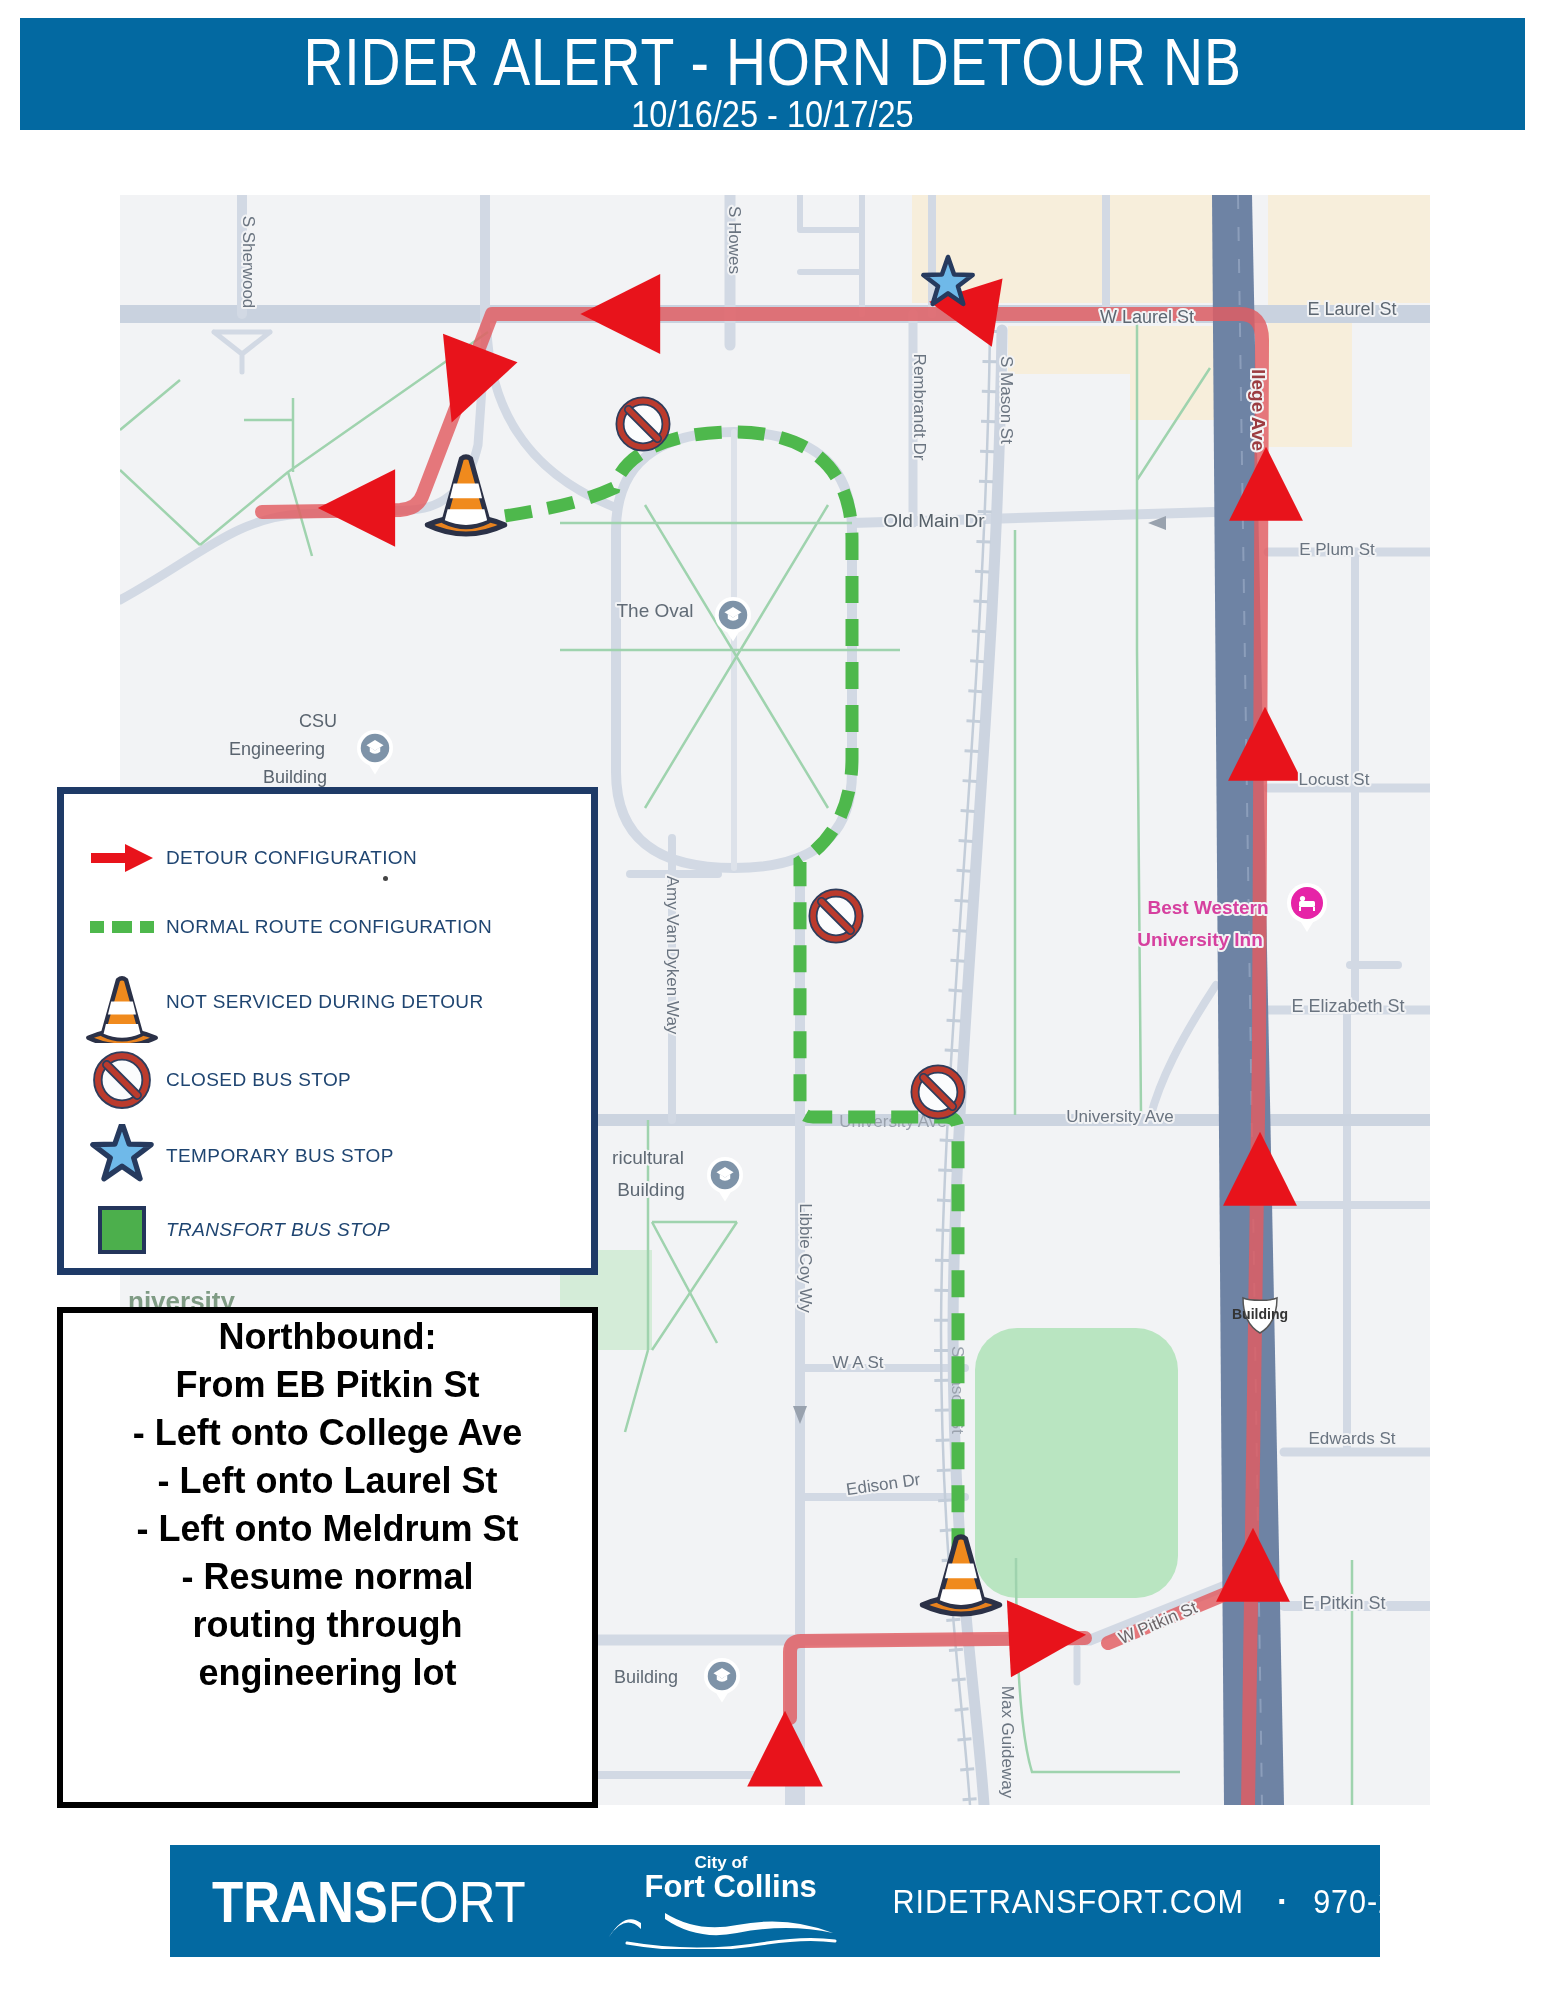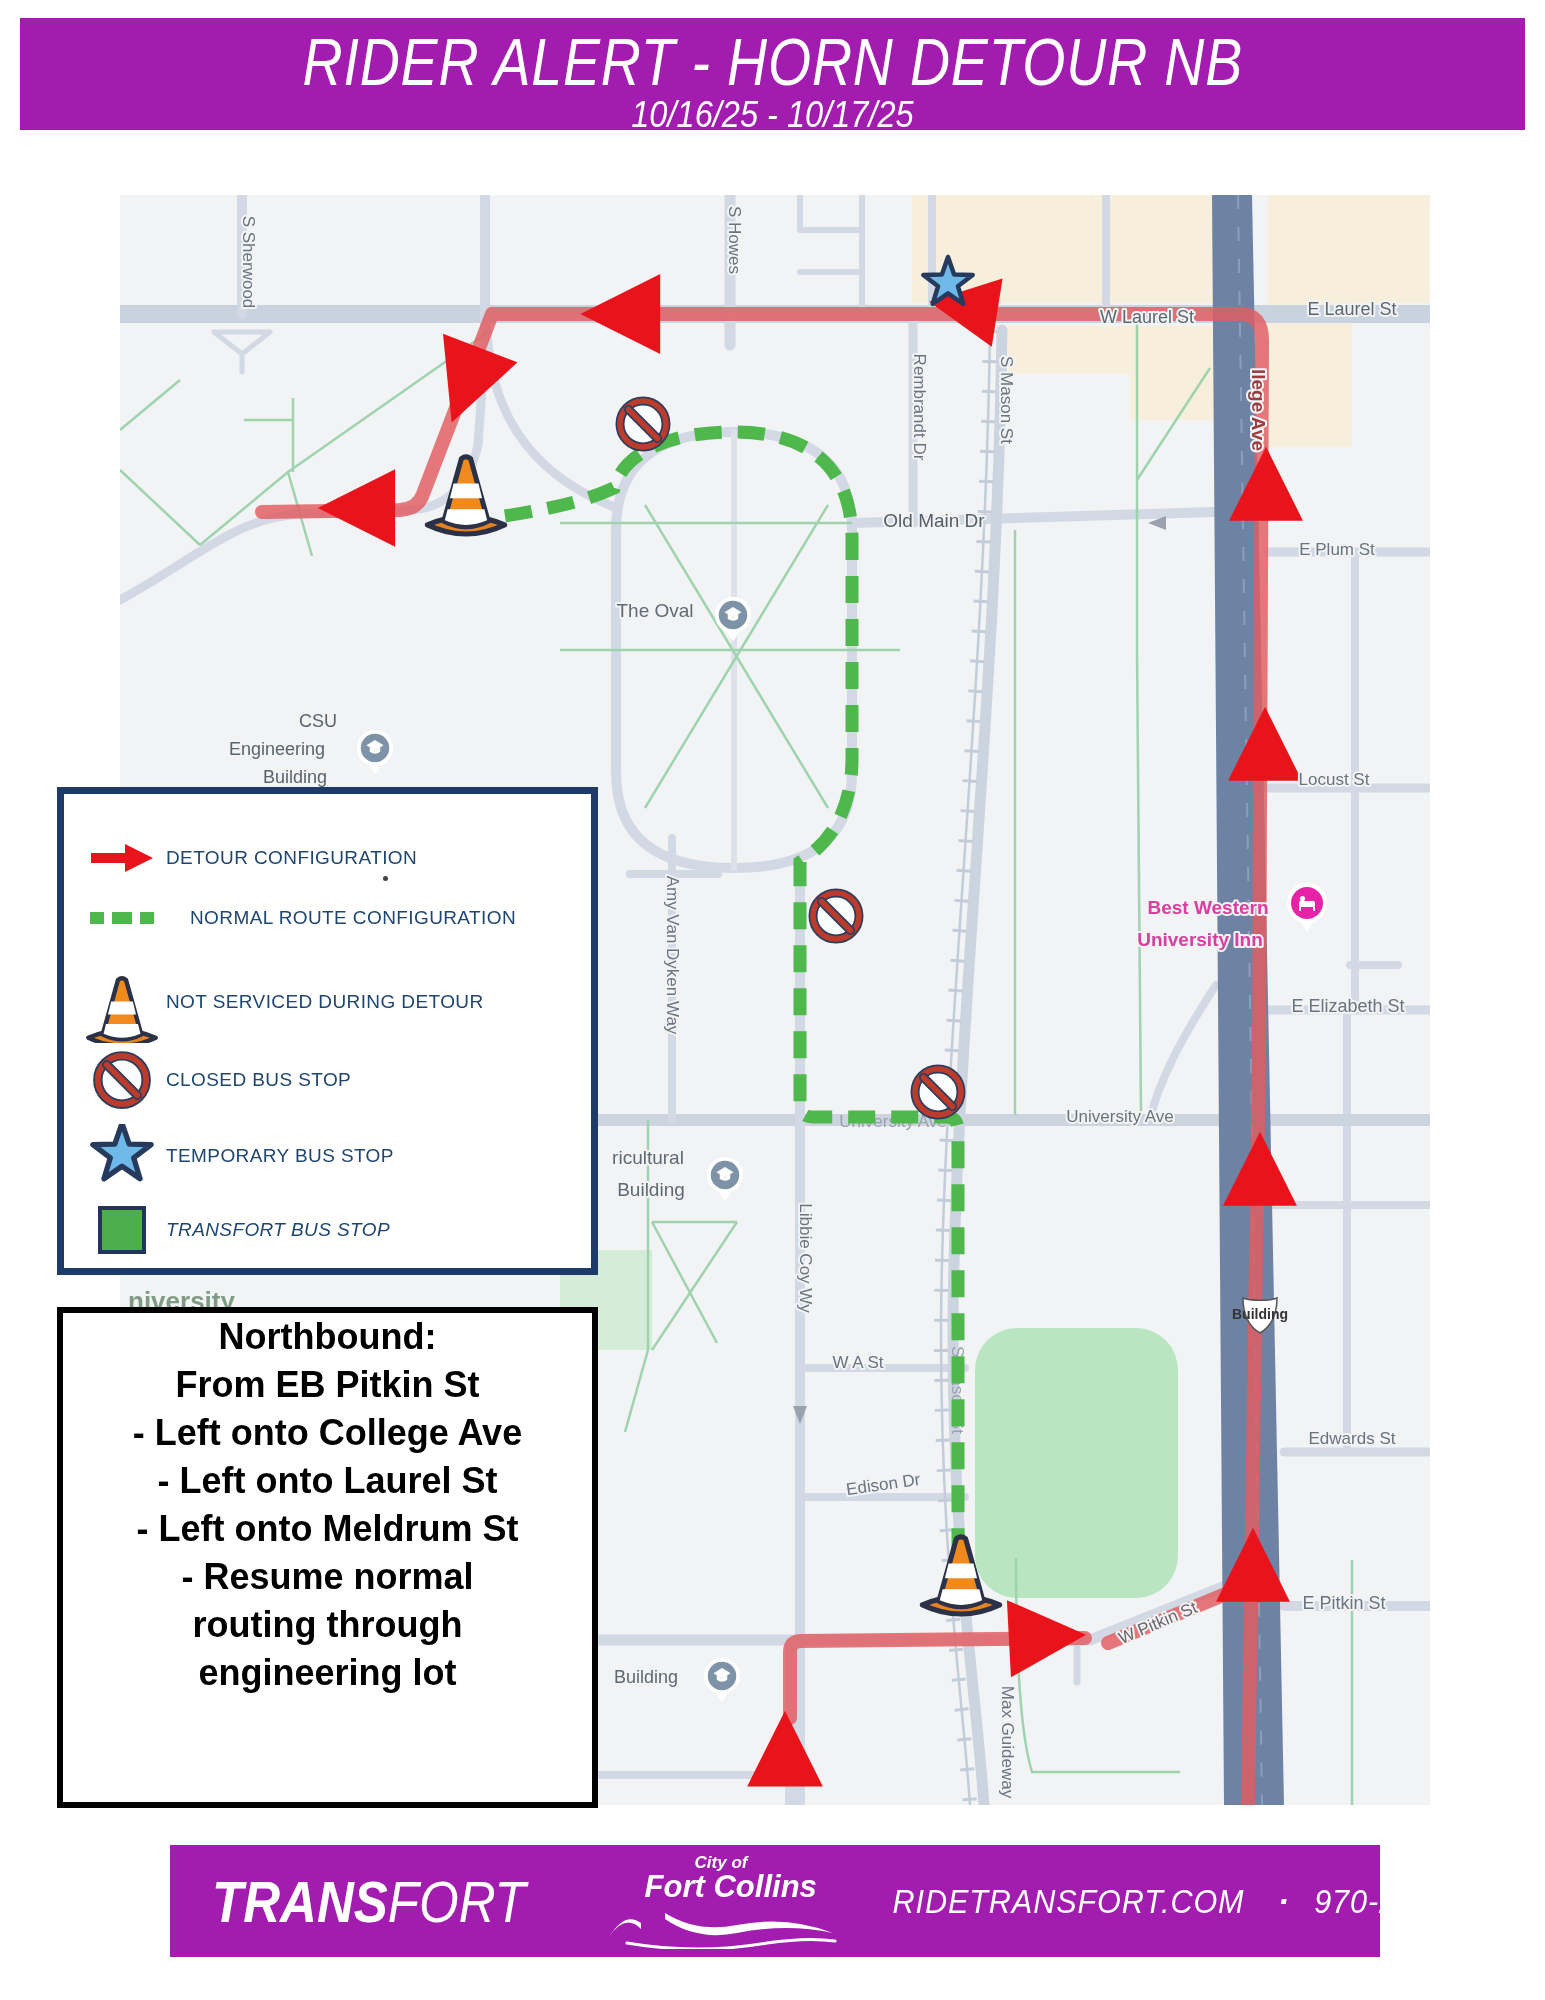--- a/index.html
+++ b/index.html
@@ -1,17 +1,17 @@
 <!DOCTYPE html>
 <html><head>
 <meta charset="utf-8">
 <style>
   html,body{margin:0;padding:0;}
   body{width:1545px;height:2000px;position:relative;background:#ffffff;font-family:"Liberation Sans",sans-serif;overflow:hidden;}
-  .banner{position:absolute;background:#a21caf;color:#fff;font-style:italic;}
+  .banner{position:absolute;background:#0369a1;color:#fff;}
   #header{left:20px;top:18px;width:1505px;height:112px;text-align:center;}
   #header .title{display:inline-block;transform:scaleX(.84);transform-origin:center;font-size:66px;font-weight:400;letter-spacing:1px;margin-top:6px;white-space:nowrap;}
   #header .dates{margin-top:-6px;}
   #header .dates span{display:inline-block;transform:scaleX(.88);font-size:37px;font-weight:400;}
   #map-wrap{position:absolute;left:120px;top:195px;width:1310px;height:1610px;overflow:hidden;background:#f2f3f5;}
   #legend-box{position:absolute;left:57px;top:787px;width:541px;height:488px;background:#fff;border:7px solid #1e3a67;box-sizing:border-box;}
   .lg-row{position:absolute;left:14px;display:flex;align-items:center;height:62px;}
   .lg-icon{width:88px;display:flex;justify-content:center;align-items:center;flex:none;}
   .lg-label{font-size:19px;color:#1f4571;letter-spacing:.4px;white-space:nowrap;}
   #directions-box{position:absolute;left:57px;top:1307px;width:541px;height:501px;background:#fff;border:6px solid #000;box-sizing:border-box;display:flex;flex-direction:column;text-align:center;}
@@ -231,21 +231,21 @@
 
 <div id="legend-box">
   <div class="lg-row" style="top:33px;">
     <span class="lg-icon">
       <svg width="70" height="36" viewBox="0 0 70 36">
           <path d="M 4 13 H 38 V 4 L 66 18 L 38 32 V 23 H 4 Z" fill="#e8131b"></path>
         </svg>
     </span>
     <span class="lg-label">DETOUR CONFIGURATION</span>
   </div>
-  <div class="lg-row" style="top:93px;gap:24px;">
+  <div class="lg-row" style="top:102px;">
     <span class="lg-icon">
       <svg width="64" height="16" viewBox="0 0 64 16">
           <rect x="0" y="2" width="14" height="12" fill="#4eb84c"></rect>
           <rect x="22" y="2" width="20" height="12" fill="#4eb84c"></rect>
           <rect x="50" y="2" width="14" height="12" fill="#4eb84c"></rect>
         </svg>
     </span>
     <span class="lg-label">NORMAL ROUTE CONFIGURATION</span>
   </div>
   <div class="lg-row" style="top:177px;">

